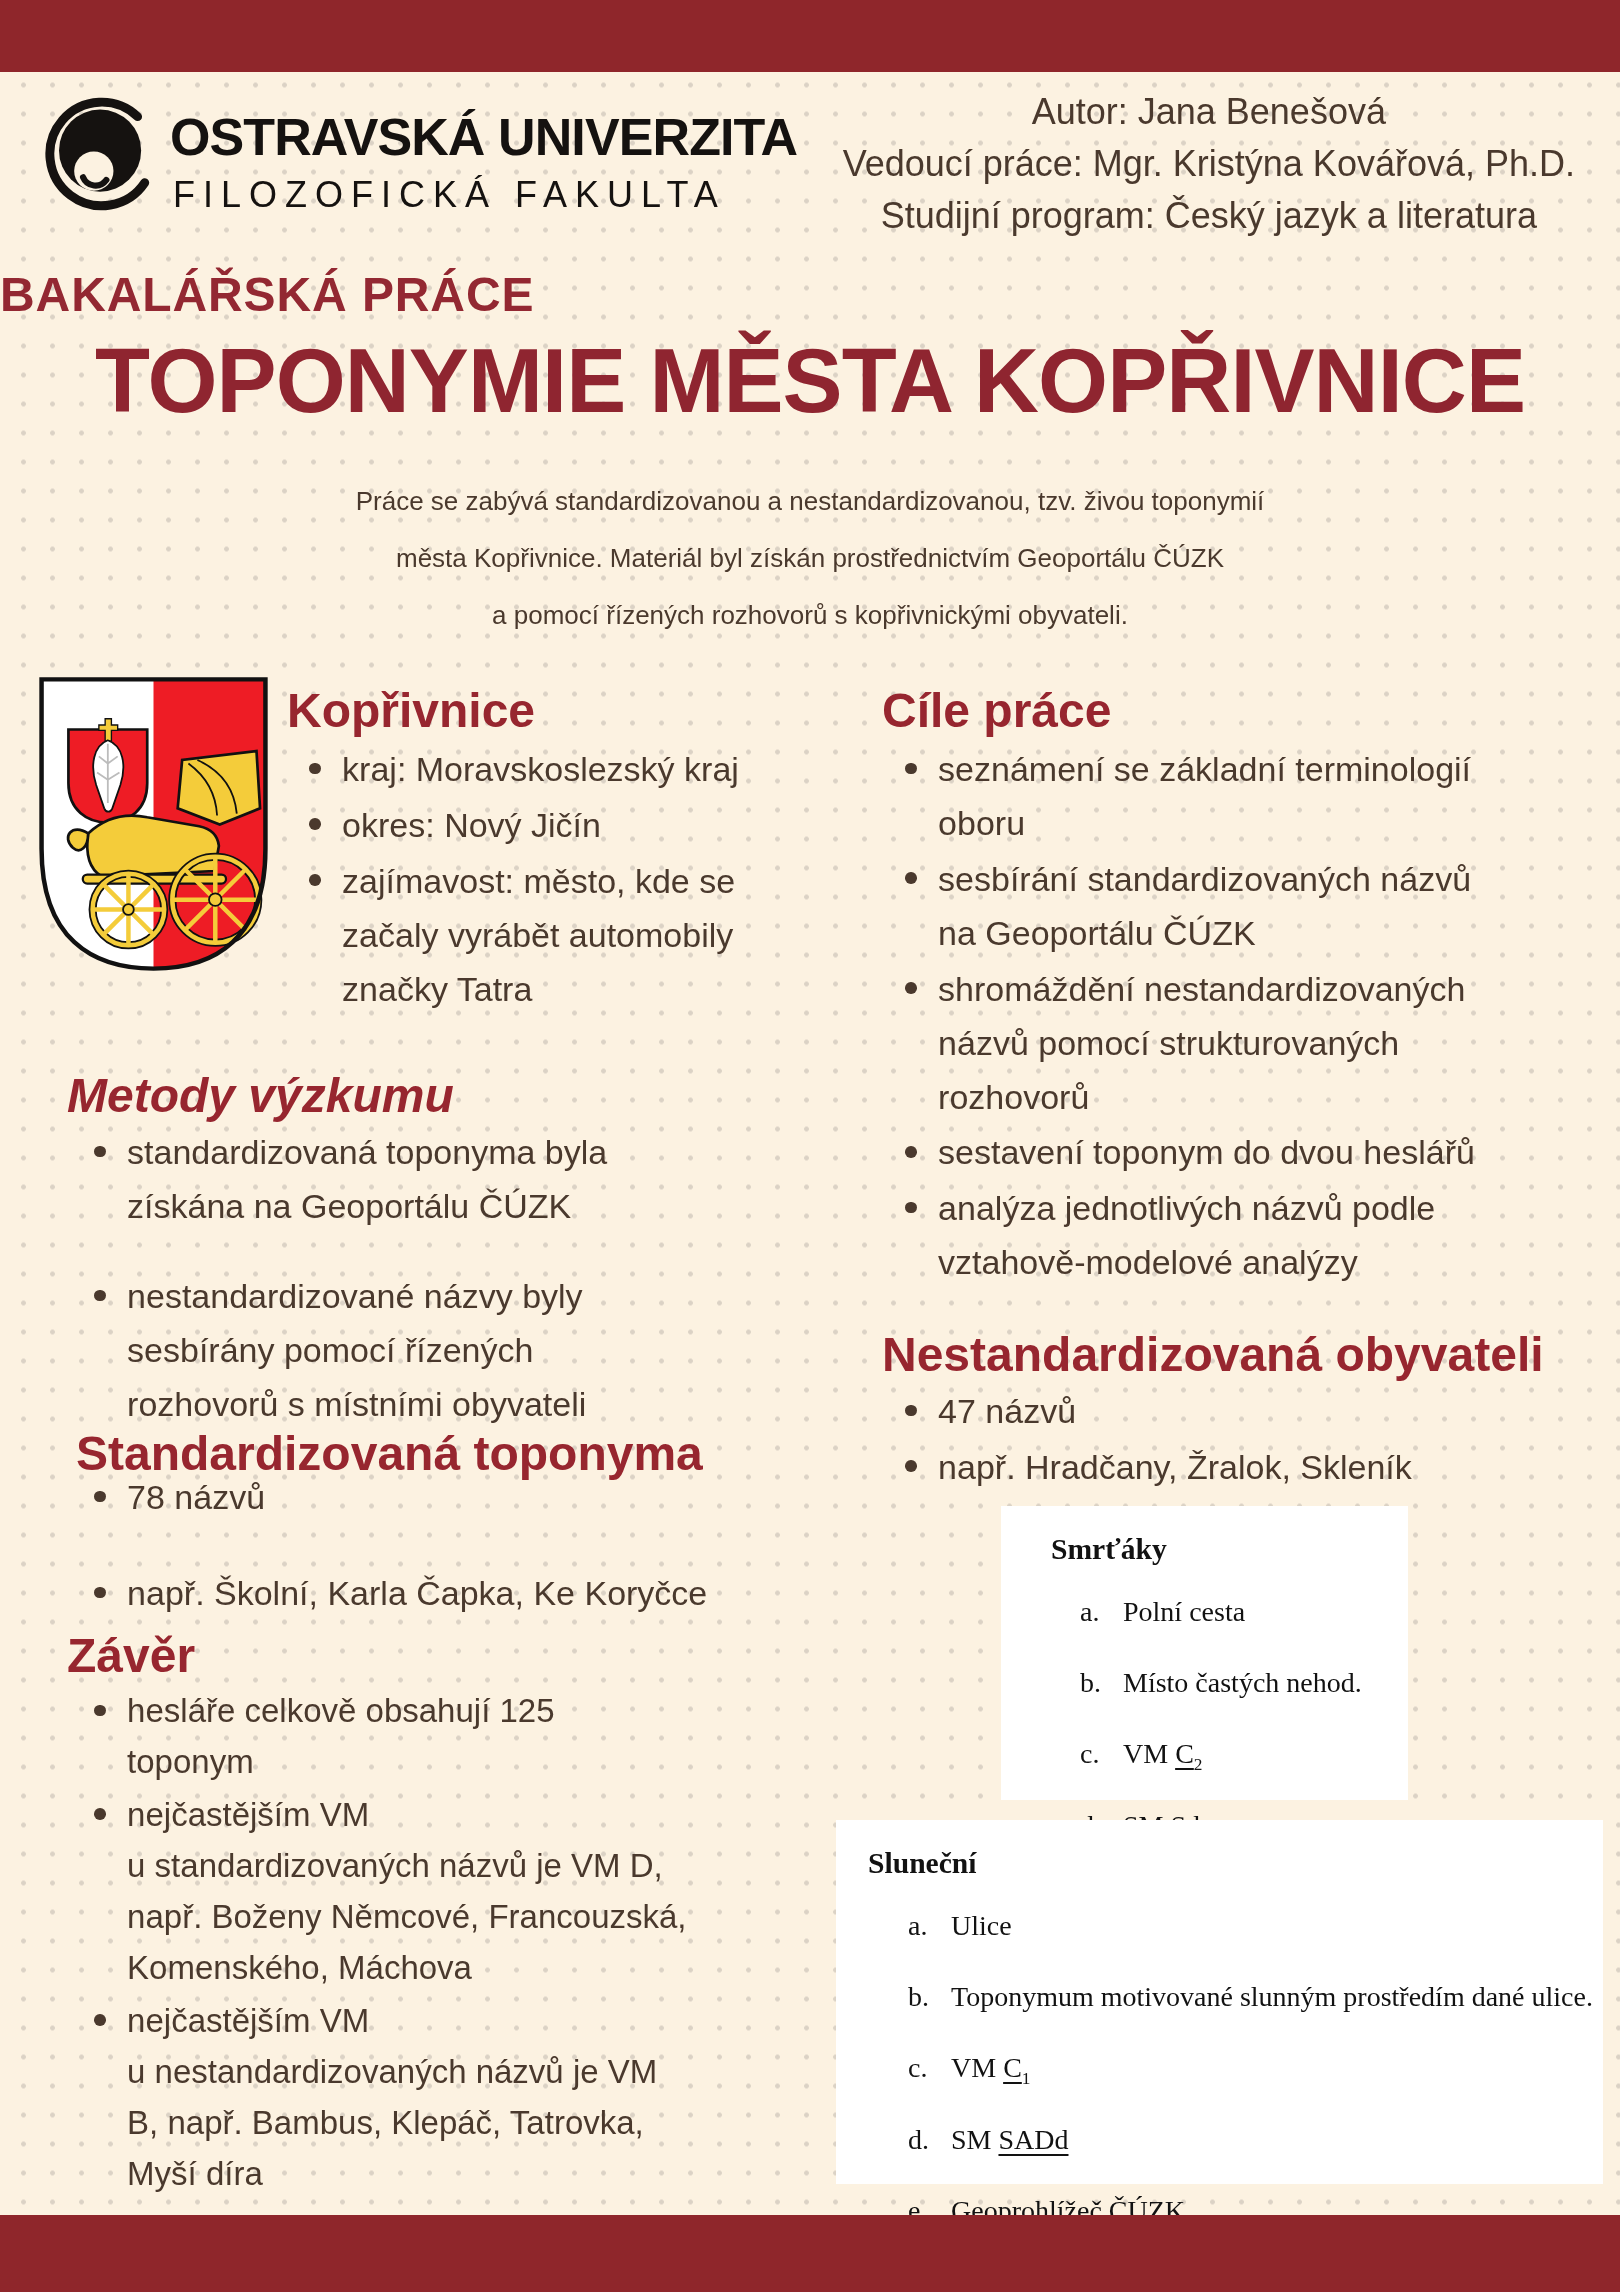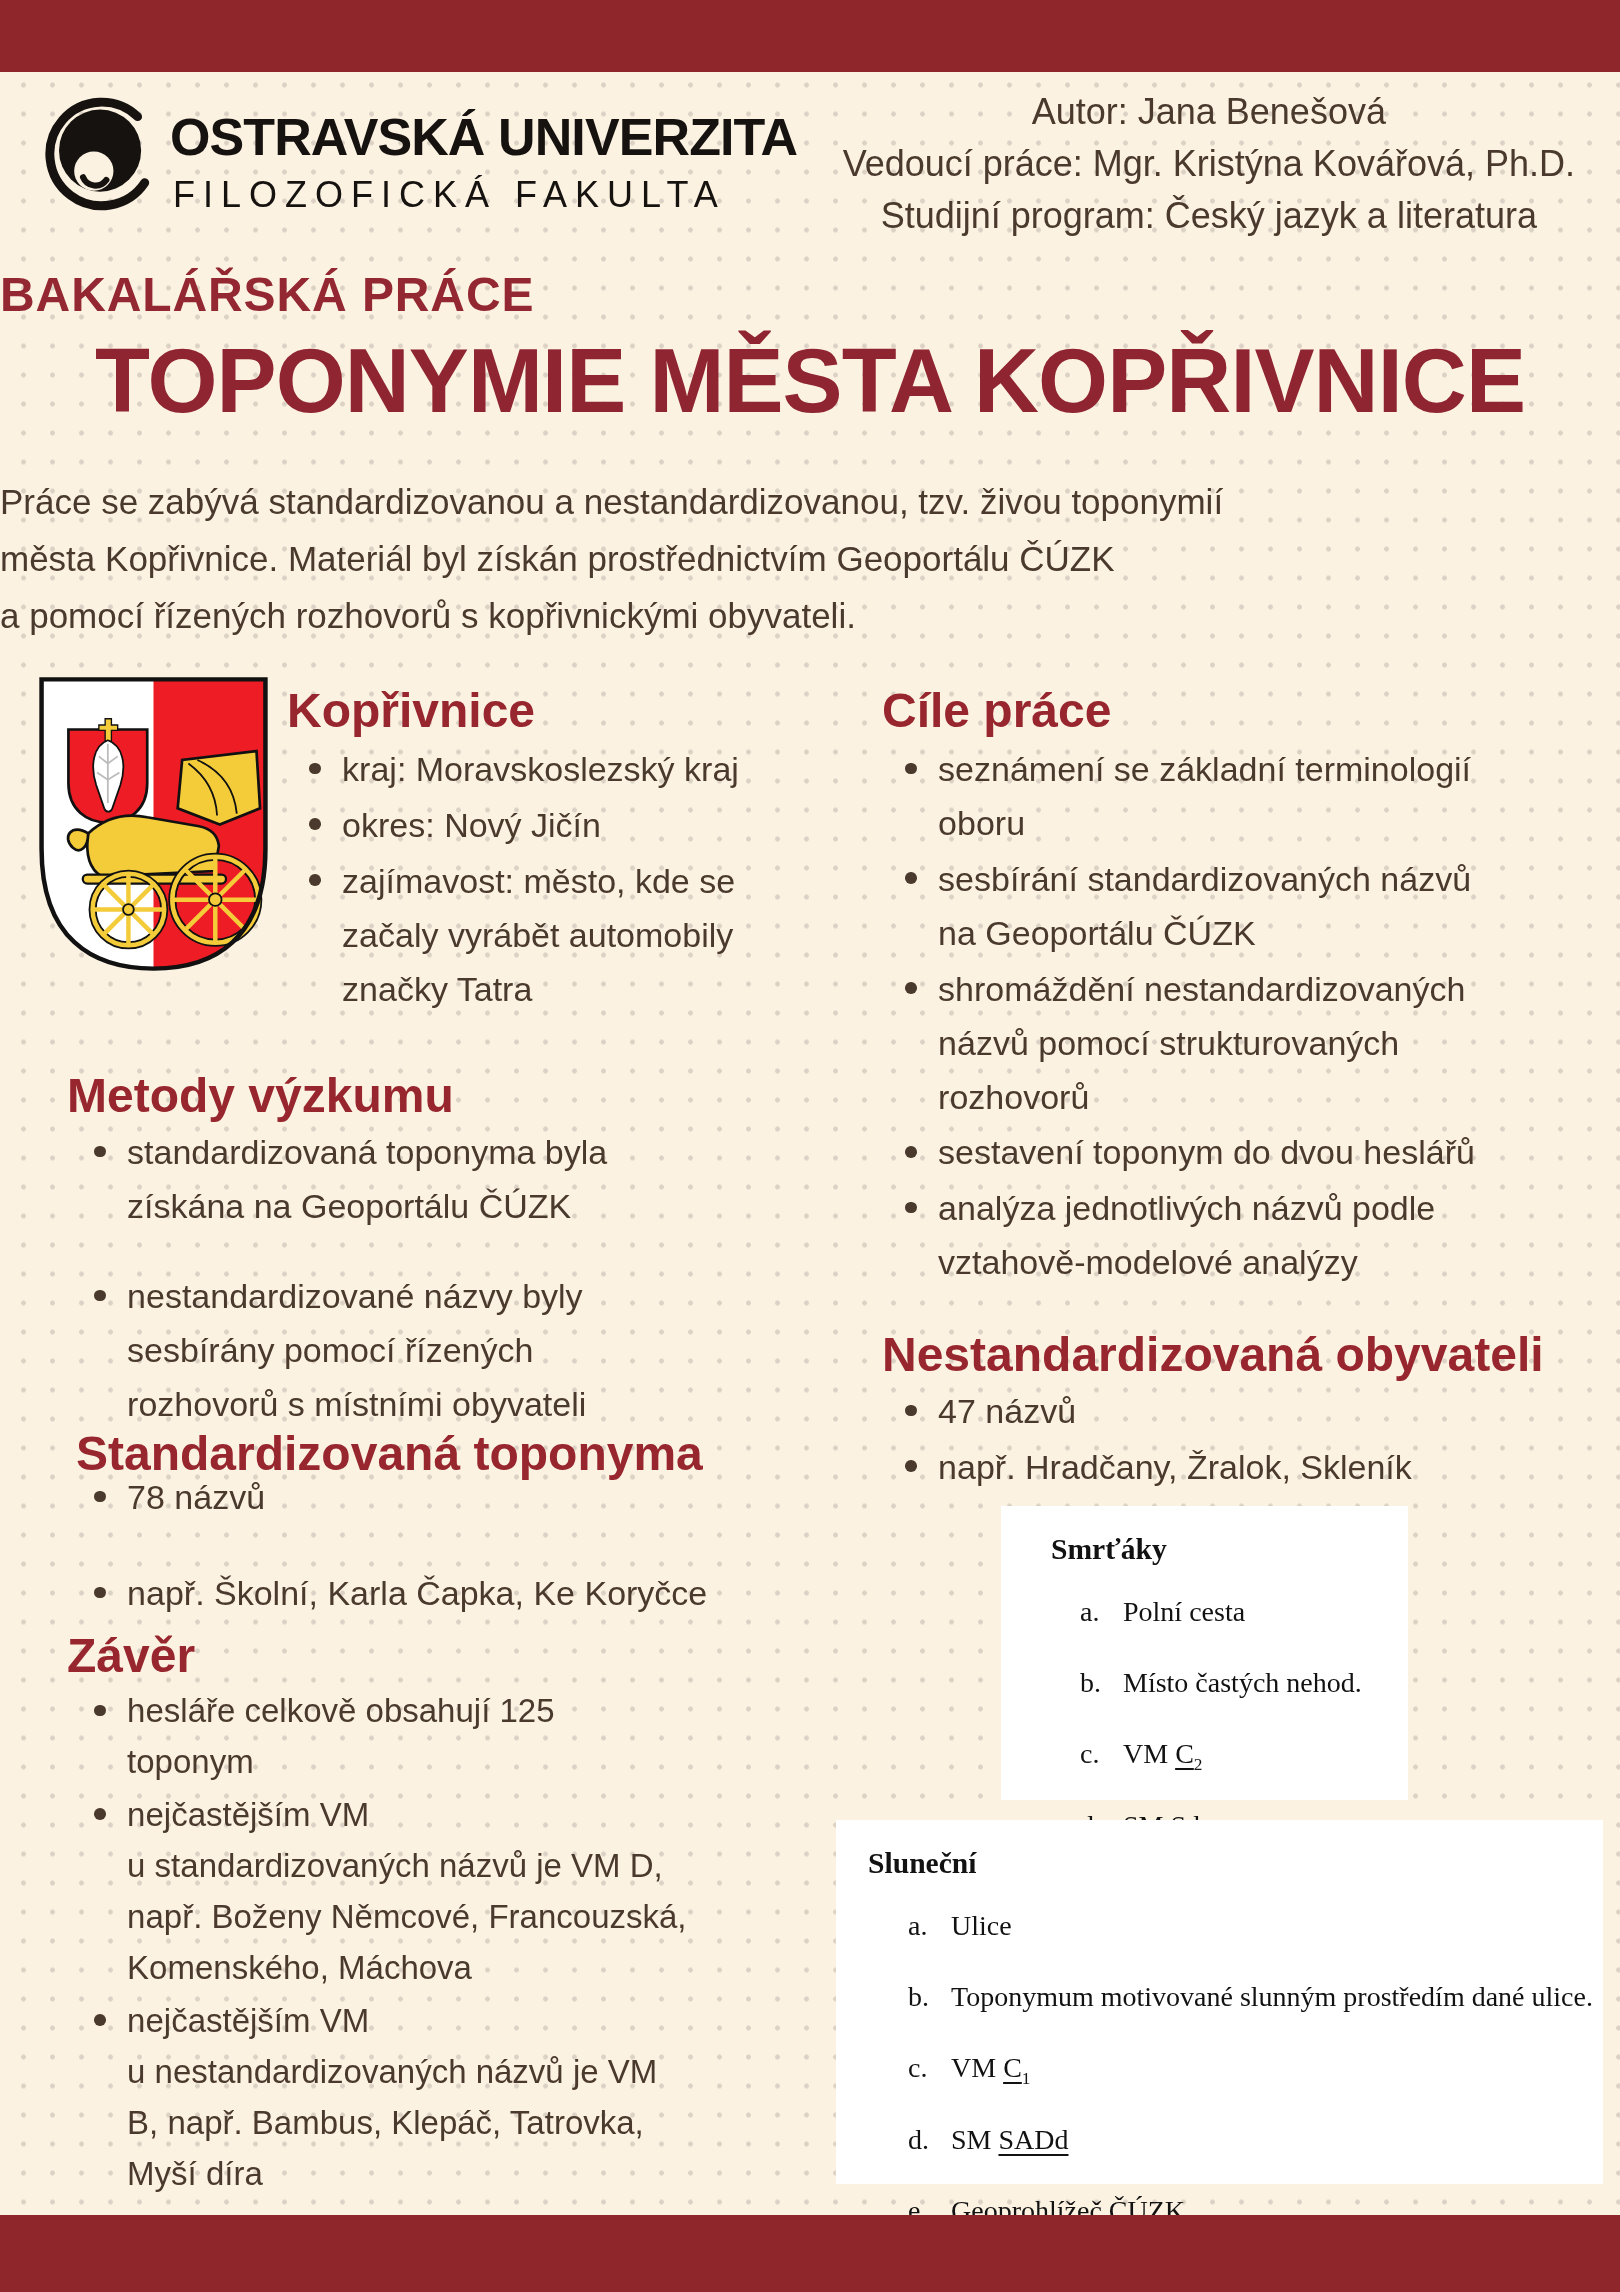--- a/index.html
+++ b/index.html
@@ -15,22 +15,22 @@
   .uni-name{position:absolute;left:170px;top:107px;font-size:52px;font-weight:700;
     letter-spacing:-0.9px;color:#151210;}
   .uni-fac{position:absolute;left:173px;top:174px;font-size:36px;font-weight:400;
     letter-spacing:8px;color:#151210;}
   .header-meta{position:absolute;right:45px;top:86px;text-align:center;
     font-size:36px;line-height:52px;color:#4a392d;}
   .kicker{position:absolute;left:0;top:267px;width:100%;text-align:left;
     font-size:48px;font-weight:700;color:#932832;letter-spacing:0.9px;}
   .main-title{position:absolute;left:0;top:330px;width:100%;text-align:center;
     font-size:90px;font-weight:800;color:#8f2530;letter-spacing:-0.9px;white-space:nowrap;}
-  .abstract{position:absolute;left:0;top:473px;width:100%;
-    font-size:35px;line-height:57px;color:#4a392d;white-space:pre-line;}
+  .abstract{position:absolute;left:0;top:473px;width:100%;text-align:center;
+    font-size:26px;line-height:57px;color:#4a392d;white-space:pre-line;}
   .h-section{position:absolute;font-size:48px;font-weight:700;color:#97262f;white-space:nowrap;}
   .bullets{position:absolute;display:flex;flex-direction:column;gap:1.8px;}
   .bullet{display:flex;align-items:flex-start;font-size:34px;line-height:54px;color:#4a392d;}
   .bullet .dot{flex:none;width:11.6px;height:11.6px;border-radius:50%;background:#4a392d;
     margin:20.6px 21.5px 0 0;}
   .bullet .txt{white-space:pre-line;}
   .bullets-tight .bullet{font-size:33px;line-height:51px;}
   .bullets-tight .bullet .dot{margin-top:19.7px;}
   .coat{position:absolute;left:36px;top:674px;width:235px;height:300px;}
   .ex-box{position:absolute;background:#ffffff;color:#121212;
@@ -159,21 +159,21 @@
         <span class="txt">sestavení toponym do dvou heslářů</span>
       </div>
 
       <div class="bullet">
         <span class="dot"></span>
         <span class="txt">analýza jednotlivých názvů podle
 vztahově-modelové analýzy</span>
       </div>
     </div>
 
-  <div class="h-section" style="left:67px;top:1068px;">Metody výzkumu</div>
+  <div class="h-section" style="left:67px;top:1068px;font-style:italic;">Metody výzkumu</div>
   <div class="bullets" style="left:94px;top:1125px;width:663px;gap:36px;">
 
       <div class="bullet">
         <span class="dot"></span>
         <span class="txt">standardizovaná toponyma byla
 získána na Geoportálu ČÚZK</span>
       </div>
 
       <div class="bullet">
         <span class="dot"></span>

